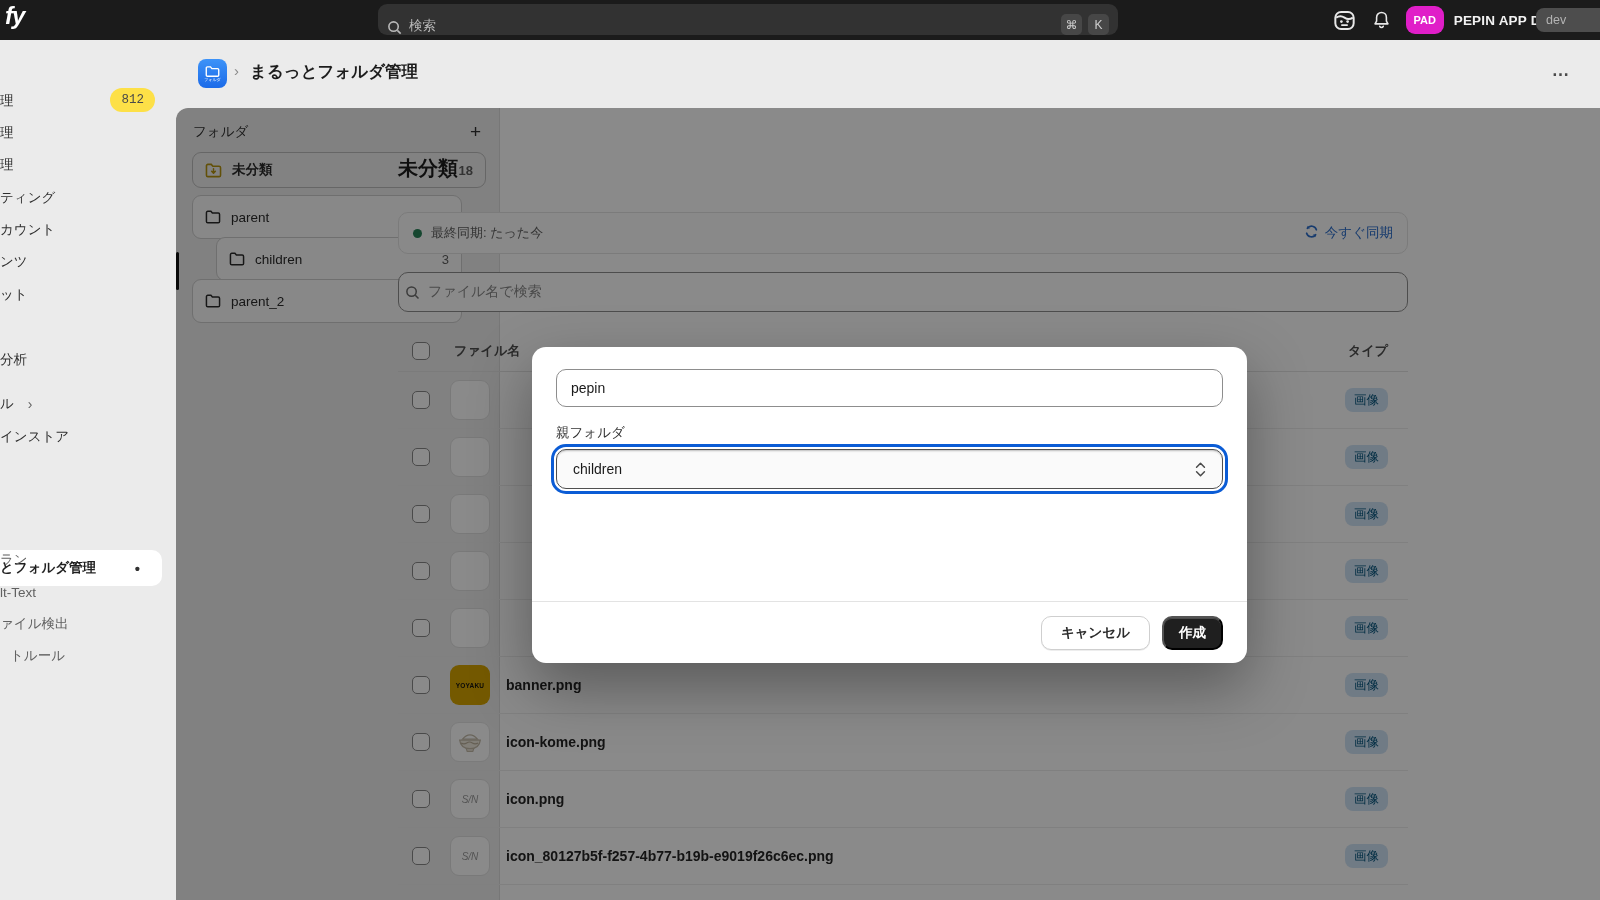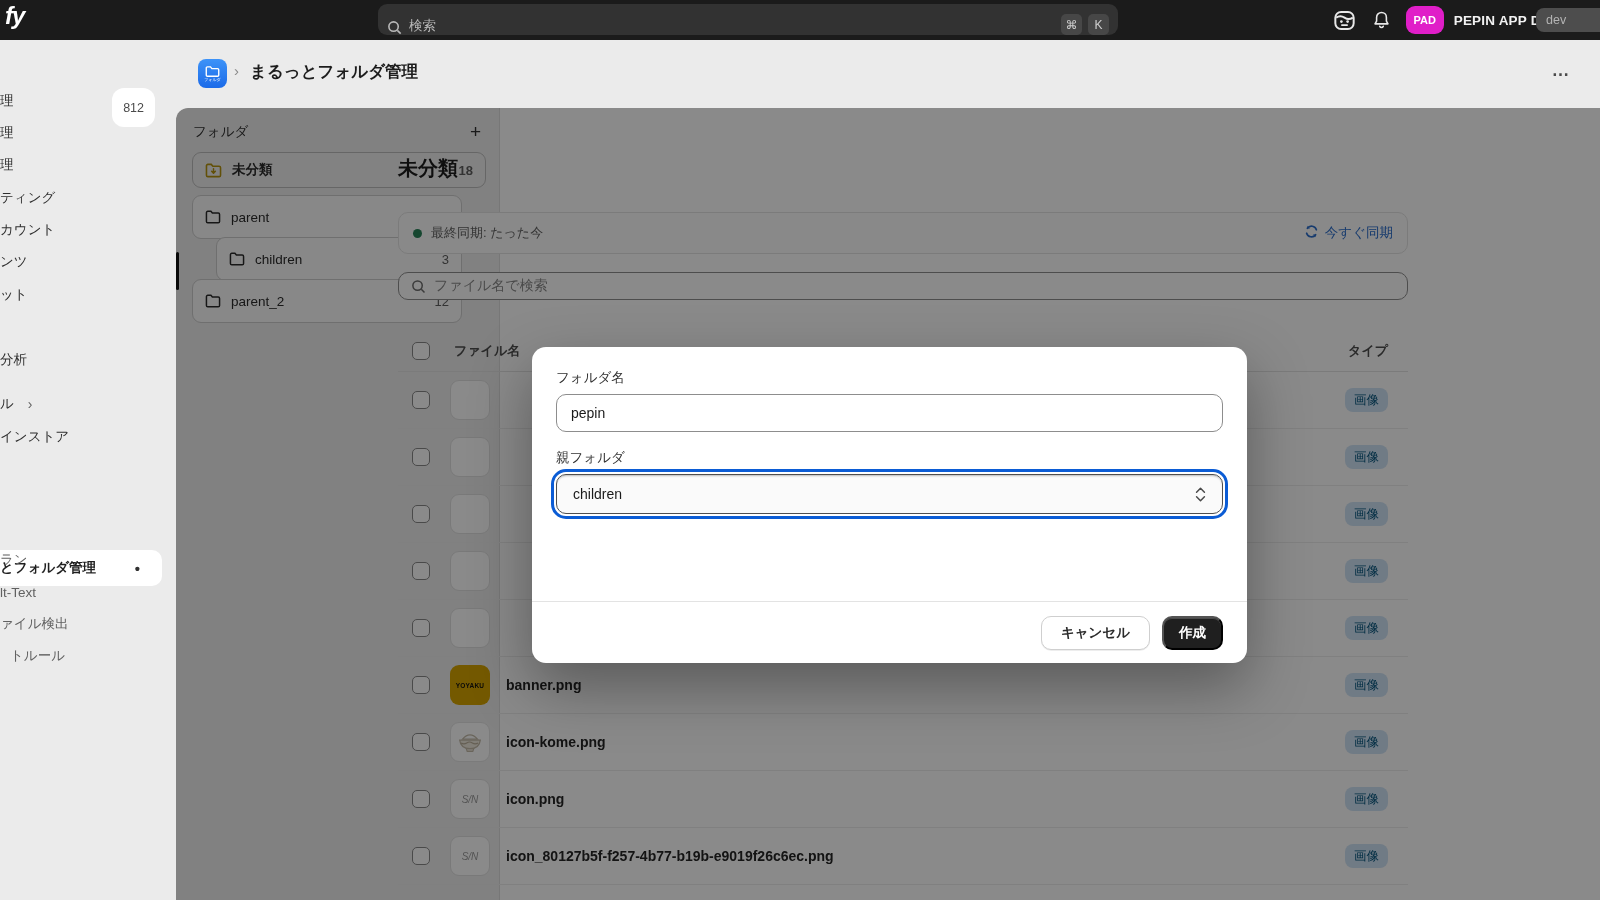--- a/index.html
+++ b/index.html
@@ -21,22 +21,22 @@
   .pad-badge { width:38px; height:28px; border-radius:9px; display:flex; align-items:center; justify-content:center;
     color:#fff; font-size:11px; font-weight:700; }
   .store-name { color:#f2f2f2; font-size:13.5px; font-weight:600; letter-spacing:.2px; white-space:nowrap; }
   .env-pill { background:#4d4d4d; color:#b3b3b3; font-size:12.5px; height:24px; border-radius:8px; padding:0 10px;
     display:flex; align-items:center; position:absolute; left:1536px; top:8px; width:80px; }
   
   .sidebar { position:absolute; left:0; top:40px; width:176px; height:860px; background:#ebebeb; z-index:150; }
   .sitem { position:absolute; left:0; height:22px; display:flex; align-items:center; font-size:13.5px; color:#2f2f2f; width:176px; }
   .sitem .lbl { white-space:nowrap; }
   .sitem .chev { color:#616161; margin-left:14px; font-size:14px; }
-  .sbadge { position:absolute; right:21px; top:-2px; background:#ffffff; border-radius:12px; height:39px; padding:0 11px;
-    font-size:12.5px; color:#4a4a4a; display:flex; align-items:center; }
+  .sbadge { position:absolute; right:21px; top:-2px; background:#fde047; border-radius:12px; height:24px; padding:0 11px;
+    font-size:12.5px; color:#4a4a4a; display:flex; align-items:center;font-family:Liberation Mono, monospace; }
   .spill { position:absolute; left:-20px; top:510px; width:182px; height:36px; background:#fff; border-radius:10px;
     display:flex; align-items:center; padding-left:20px; font-size:13.5px; font-weight:700; color:#1f1f1f; }
   .spill .dot { position:absolute; right:22px; font-size:15px; color:#303030; }
   
   .crumbbar { position:absolute; left:176px; top:40px; right:0; height:68px; background:#ebebeb; z-index:140; }
   .appicon { position:absolute; left:22px; top:19px; width:29px; height:29px; border-radius:8px;
     background:linear-gradient(180deg,#3d93f8,#1b6ae8); display:flex; flex-direction:column; align-items:center; justify-content:center; }
   .appicon svg { display:block; }
   .appicon .mini { color:#fff; font-size:4px; line-height:4px; margin-top:1px; }
   .crumb-sep { position:absolute; left:58px; top:22px; color:#8a8a8a; font-size:15px; }
@@ -55,22 +55,22 @@
   .fitem .cnt { margin-left:auto; color:#5f5f5f; font-size:13px; }
   .fitem.sel { background:#f1f1f1; border-color:#bdbdbd; font-weight:700; height:36px; }
   .sel-indicator { position:absolute; left:0; top:144px; width:3px; height:38px; background:#111; border-radius:2px; }
   .ficon { margin-right:10px; display:flex; }
   .page-h1 { position:absolute; left:222px; top:47px; font-size:20px; font-weight:700; color:#1c1c1c; }
   .synccard { position:absolute; left:222px; top:104px; width:1010px; height:42px; border:1px solid #e3e3e3;
     border-radius:10px; background:#fdfdfd; display:flex; align-items:center; padding:0 14px; }
   .gdot { width:9px; height:9px; border-radius:50%; background:#29845a; margin-right:9px; }
   .synctext { font-size:13px; color:#616161; }
   .synclink { margin-left:auto; display:flex; align-items:flex-start; gap:6px; color:#2c6ecb; font-size:13.5px; }
-  .filesearch { position:absolute; left:222px; top:164px; width:1010px; height:28px; border:1px solid #8f8f8f;
-    border-radius:10px; background:#fff; display:flex; align-items:center; padding:0 12px; color:#8a8a8a; font-size:14px; }
+  .filesearch { position:absolute; left:222px; top:164px; width:1010px; height:40px; border:1px solid #8f8f8f;
+    border-radius:10px; background:#fff; display:flex; align-items:center; padding:0 6px; color:#8a8a8a; font-size:14px; }
   .filesearch .ph { margin-left:8px; }
   .ftable { position:absolute; left:222px; top:222px; width:1010px; }
   .thead { height:42px; display:flex; align-items:center; border-bottom:1px solid #e3e3e3; padding-left:14px; }
   .thead .hname { margin-left:24px; font-size:13px; color:#4f4f4f; font-weight:600; }
   .thead .htype { margin-left:auto; margin-right:20px; font-size:13px; color:#4f4f4f; font-weight:600; }
   .trow { height:57px; display:flex; align-items:center; border-bottom:1px solid #ececec; padding-left:14px; }
   .cb { width:18px; height:18px; border:1.6px solid #898989; border-radius:5px; background:#fff; flex:0 0 auto; }
   .thumb { width:40px; height:40px; border-radius:9px; margin-left:20px; flex:0 0 auto;
     display:flex; align-items:center; justify-content:center; overflow:hidden; }
   .thumb-sn { border:1px solid #e0e0e0; background:#fff; color:#9a9a9a; font-size:10px; font-style:italic; }
@@ -348,21 +348,20 @@
       <span class="fname">icon_80127b5f-f257-4b77-b19b-e9019f26c6ec.png</span>
       <span class="badge">画像</span>
     </div>
   </div>
 </div>
 
 <div class="backdrop"></div>
 
 <div class="modal">
   <div class="m-body">
-    <div class="m-label">フォルダ名</div>
     <input class="m-input" type="text" value="pepin" style="">
     <div class="m-gap"></div>
     <div class="m-label">親フォルダ</div>
     <div class="m-select">
       <span>children</span>
       <span class="chevs">
         <svg width="11" height="7" viewBox="0 0 12 8">
             <path d="M1.5 6 L6 1.5 L10.5 6" fill="none" stroke="#4a4a4a" stroke-width="1.7" stroke-linecap="round" stroke-linejoin="round"></path>
           </svg>
         <svg width="11" height="7" viewBox="0 0 12 8">

